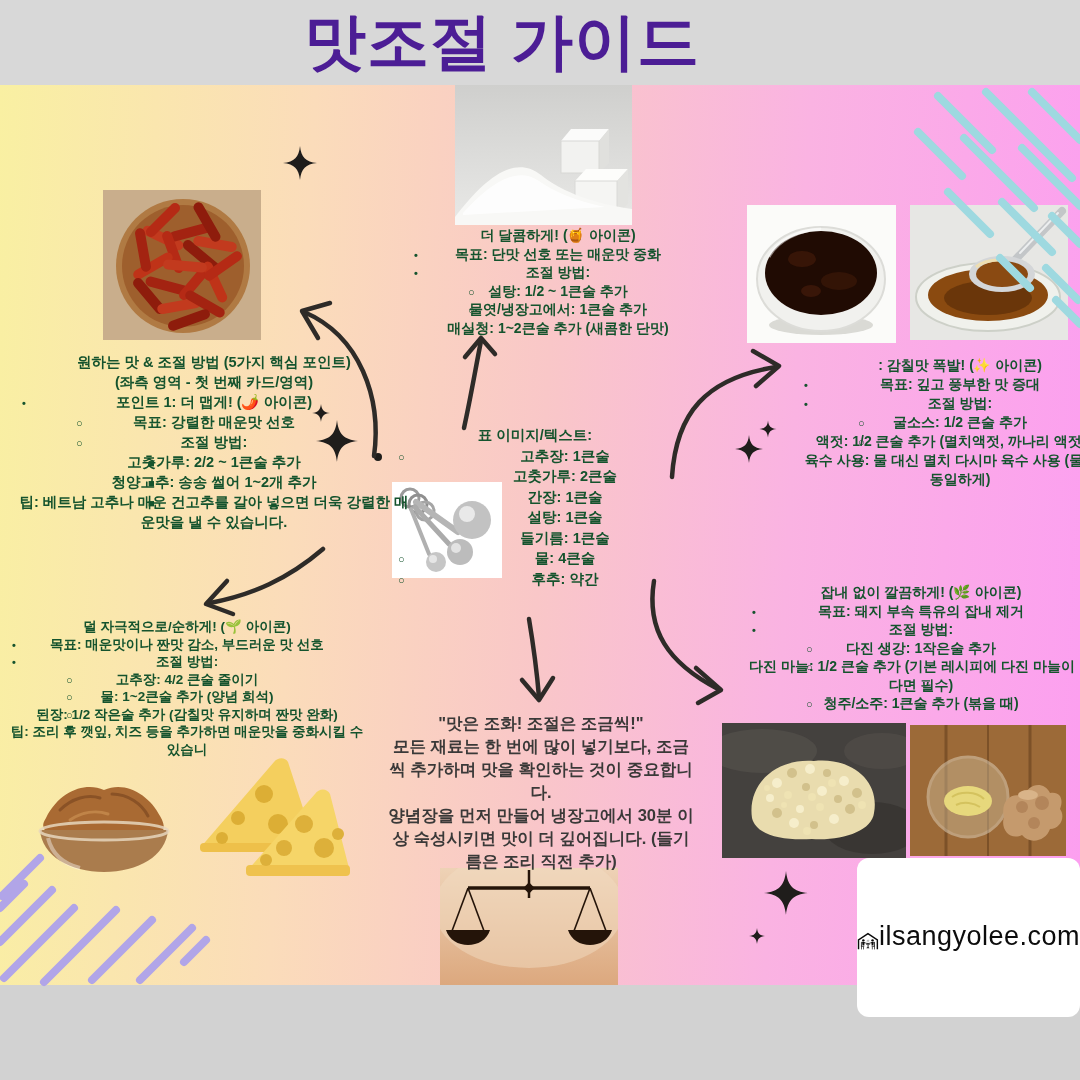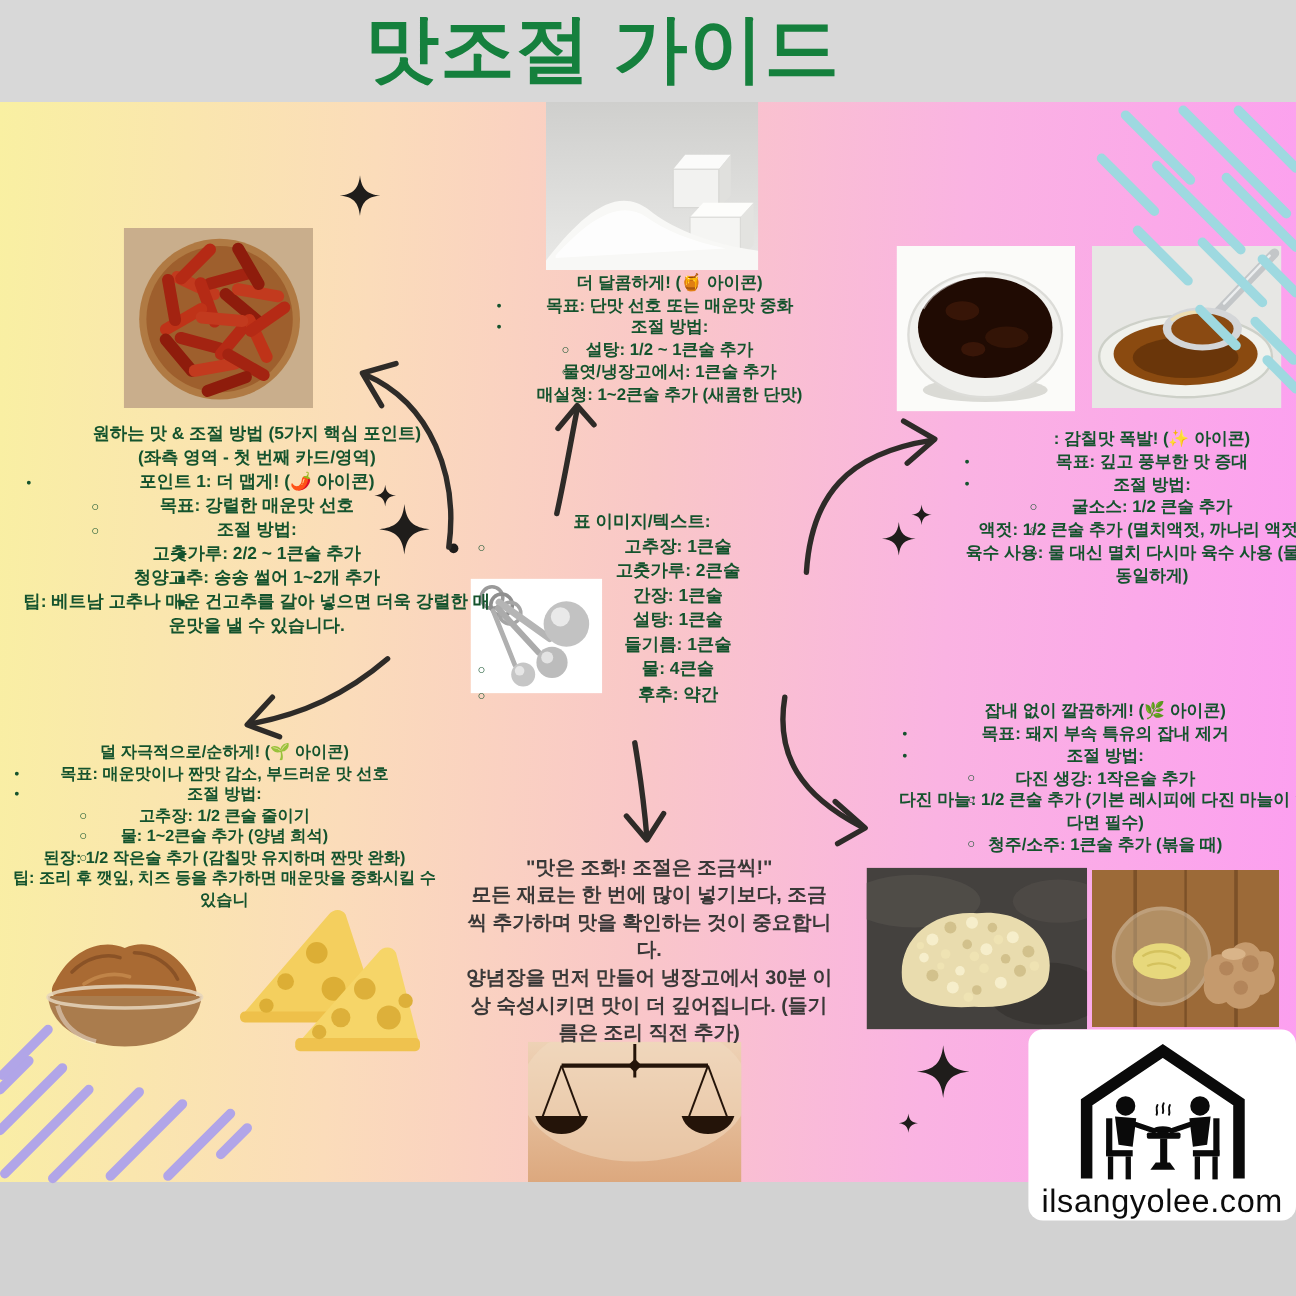--- a/index.html
+++ b/index.html
@@ -3,21 +3,21 @@
 <meta charset="utf-8">
 <style>
   html,body{margin:0;padding:0;background:#fff;}
   .stage{position:relative;width:1080px;height:1080px;overflow:hidden;background:#fff;
          font-family:"Liberation Sans",sans-serif;}
   .band-top{position:absolute;left:0;top:0;width:1080px;height:85px;background:#d8d8d8;z-index:1;}
   .band-bottom{position:absolute;left:0;top:985px;width:1080px;height:95px;background:#d2d2d2;z-index:1;}
   .grad{position:absolute;left:0;top:85px;width:1080px;height:900px;z-index:0;
         background:linear-gradient(93deg,#f9f0a2 0%,#fbdcba 28%,#f9c7c8 50%,#fab3e2 72%,#fc9ff0 100%);}
   .title{position:absolute;left:0;top:0;width:1004px;height:85px;line-height:84px;text-align:center;
-         font-size:62px;font-weight:700;color:#15803d;z-index:2;letter-spacing:1px;}
+         font-size:62px;font-weight:700;color:#4c1d95;z-index:2;letter-spacing:1px;}
   
   .photo{position:absolute;overflow:hidden;z-index:2;}
   .photo svg{display:block;width:100%;height:100%;}
   .ph-chili{left:103px;top:190px;width:158px;height:150px;}
   .ph-sugar{left:455px;top:85px;width:177px;height:140px;}
   .ph-oyster{left:747px;top:205px;width:149px;height:138px;}
   .ph-fish{left:910px;top:205px;width:158px;height:135px;}
   .ph-spoons{left:392px;top:482px;width:110px;height:96px;}
   .ph-miso{left:30px;top:766px;width:148px;height:112px;}
   .ph-cheese{left:166px;top:750px;width:184px;height:128px;}
@@ -36,21 +36,21 @@
   .sec-spicy{left:16px;top:352px;width:396px;font-size:14.5px;line-height:20px;}
   .sec-sweet{left:408px;top:226px;width:300px;font-size:14px;line-height:18.5px;}
   .sec-umami{left:754px;top:356px;width:324px;font-size:14px;line-height:19px;margin-left:44px;}
   .sec-ratio{left:392px;top:425px;width:286px;font-size:14.5px;line-height:20.5px;}
   .sec-ratio .line{padding-left:60px;}
   .sec-mild{left:6px;top:618px;width:362px;font-size:13.5px;line-height:17.5px;}
   .sec-odor{left:726px;top:583px;width:350px;font-size:14px;line-height:18.5px;margin-left:20px;}
   .sec-harmony{left:388px;top:712px;width:306px;font-size:16.5px;line-height:23px;color:#3a3938;}
   
   .logo{position:absolute;left:857px;top:858px;width:223px;height:159px;background:#fff;
-        border-radius:12px;z-index:6;display:flex;flex-direction:column;align-items:center;}
+        border-radius:12px;z-index:6;display:flex;flex-direction:row;align-items:center;}
   .logo svg{width:198px;height:166px;margin-top:6px;}
   .logo .brand{font-size:27px;color:#0c0c0c;margin-top:-2px;letter-spacing:.5px;}
 </style>
 </head>
 <body>
 
 <div class="stage">
   <div class="grad"></div>
   <div class="band-top"></div>
   <div class="band-bottom"></div>
@@ -374,21 +374,21 @@
     <div class="line lvl1"><span class="b"></span><span class="t">설탕: 1큰술</span></div>
     <div class="line lvl1"><span class="b"></span><span class="t">들기름: 1큰술</span></div>
     <div class="line lvl1"><span class="b">○</span><span class="t">물: 4큰술</span></div>
     <div class="line lvl1"><span class="b">○</span><span class="t">후추: 약간</span></div>
   </div>
 
   <div class="sec sec-mild">
     <div class="h">덜 자극적으로/순하게! (🌱 아이콘)</div>
     <div class="line lvl1"><span class="b">•</span><span class="t">목표: 매운맛이나 짠맛 감소, 부드러운 맛 선호</span></div>
     <div class="line lvl1"><span class="b">•</span><span class="t">조절 방법:</span></div>
-    <div class="line lvl2"><span class="b">○</span><span class="t">고추장: 1/2 큰술 줄이기</span></div>
+    <div class="line lvl2"><span class="b">○</span><span class="t">고추장: 4/2 큰술 줄이기</span></div>
     <div class="line lvl2"><span class="b">○</span><span class="t">물: 1~2큰술 추가 (양념 희석)</span></div>
     <div class="line lvl2"><span class="b">○</span><span class="t">된장: 1/2 작은술 추가 (감칠맛 유지하며 짠맛 완화)</span></div>
     <div class="line lvl2"><span class="b">○</span><span class="t">팁: 조리 후 깻잎, 치즈 등을 추가하면 매운맛을 중화시킬 수 있습니</span></div>
   </div>
 
   <div class="sec sec-odor">
     <div class="h">잡내 없이 깔끔하게! (🌿 아이콘)</div>
     <div class="line lvl1"><span class="b">•</span><span class="t">목표: 돼지 부속 특유의 잡내 제거</span></div>
     <div class="line lvl1"><span class="b">•</span><span class="t">조절 방법:</span></div>
     <div class="line lvl2"><span class="b">○</span><span class="t">다진 생강: 1작은술 추가</span></div>

